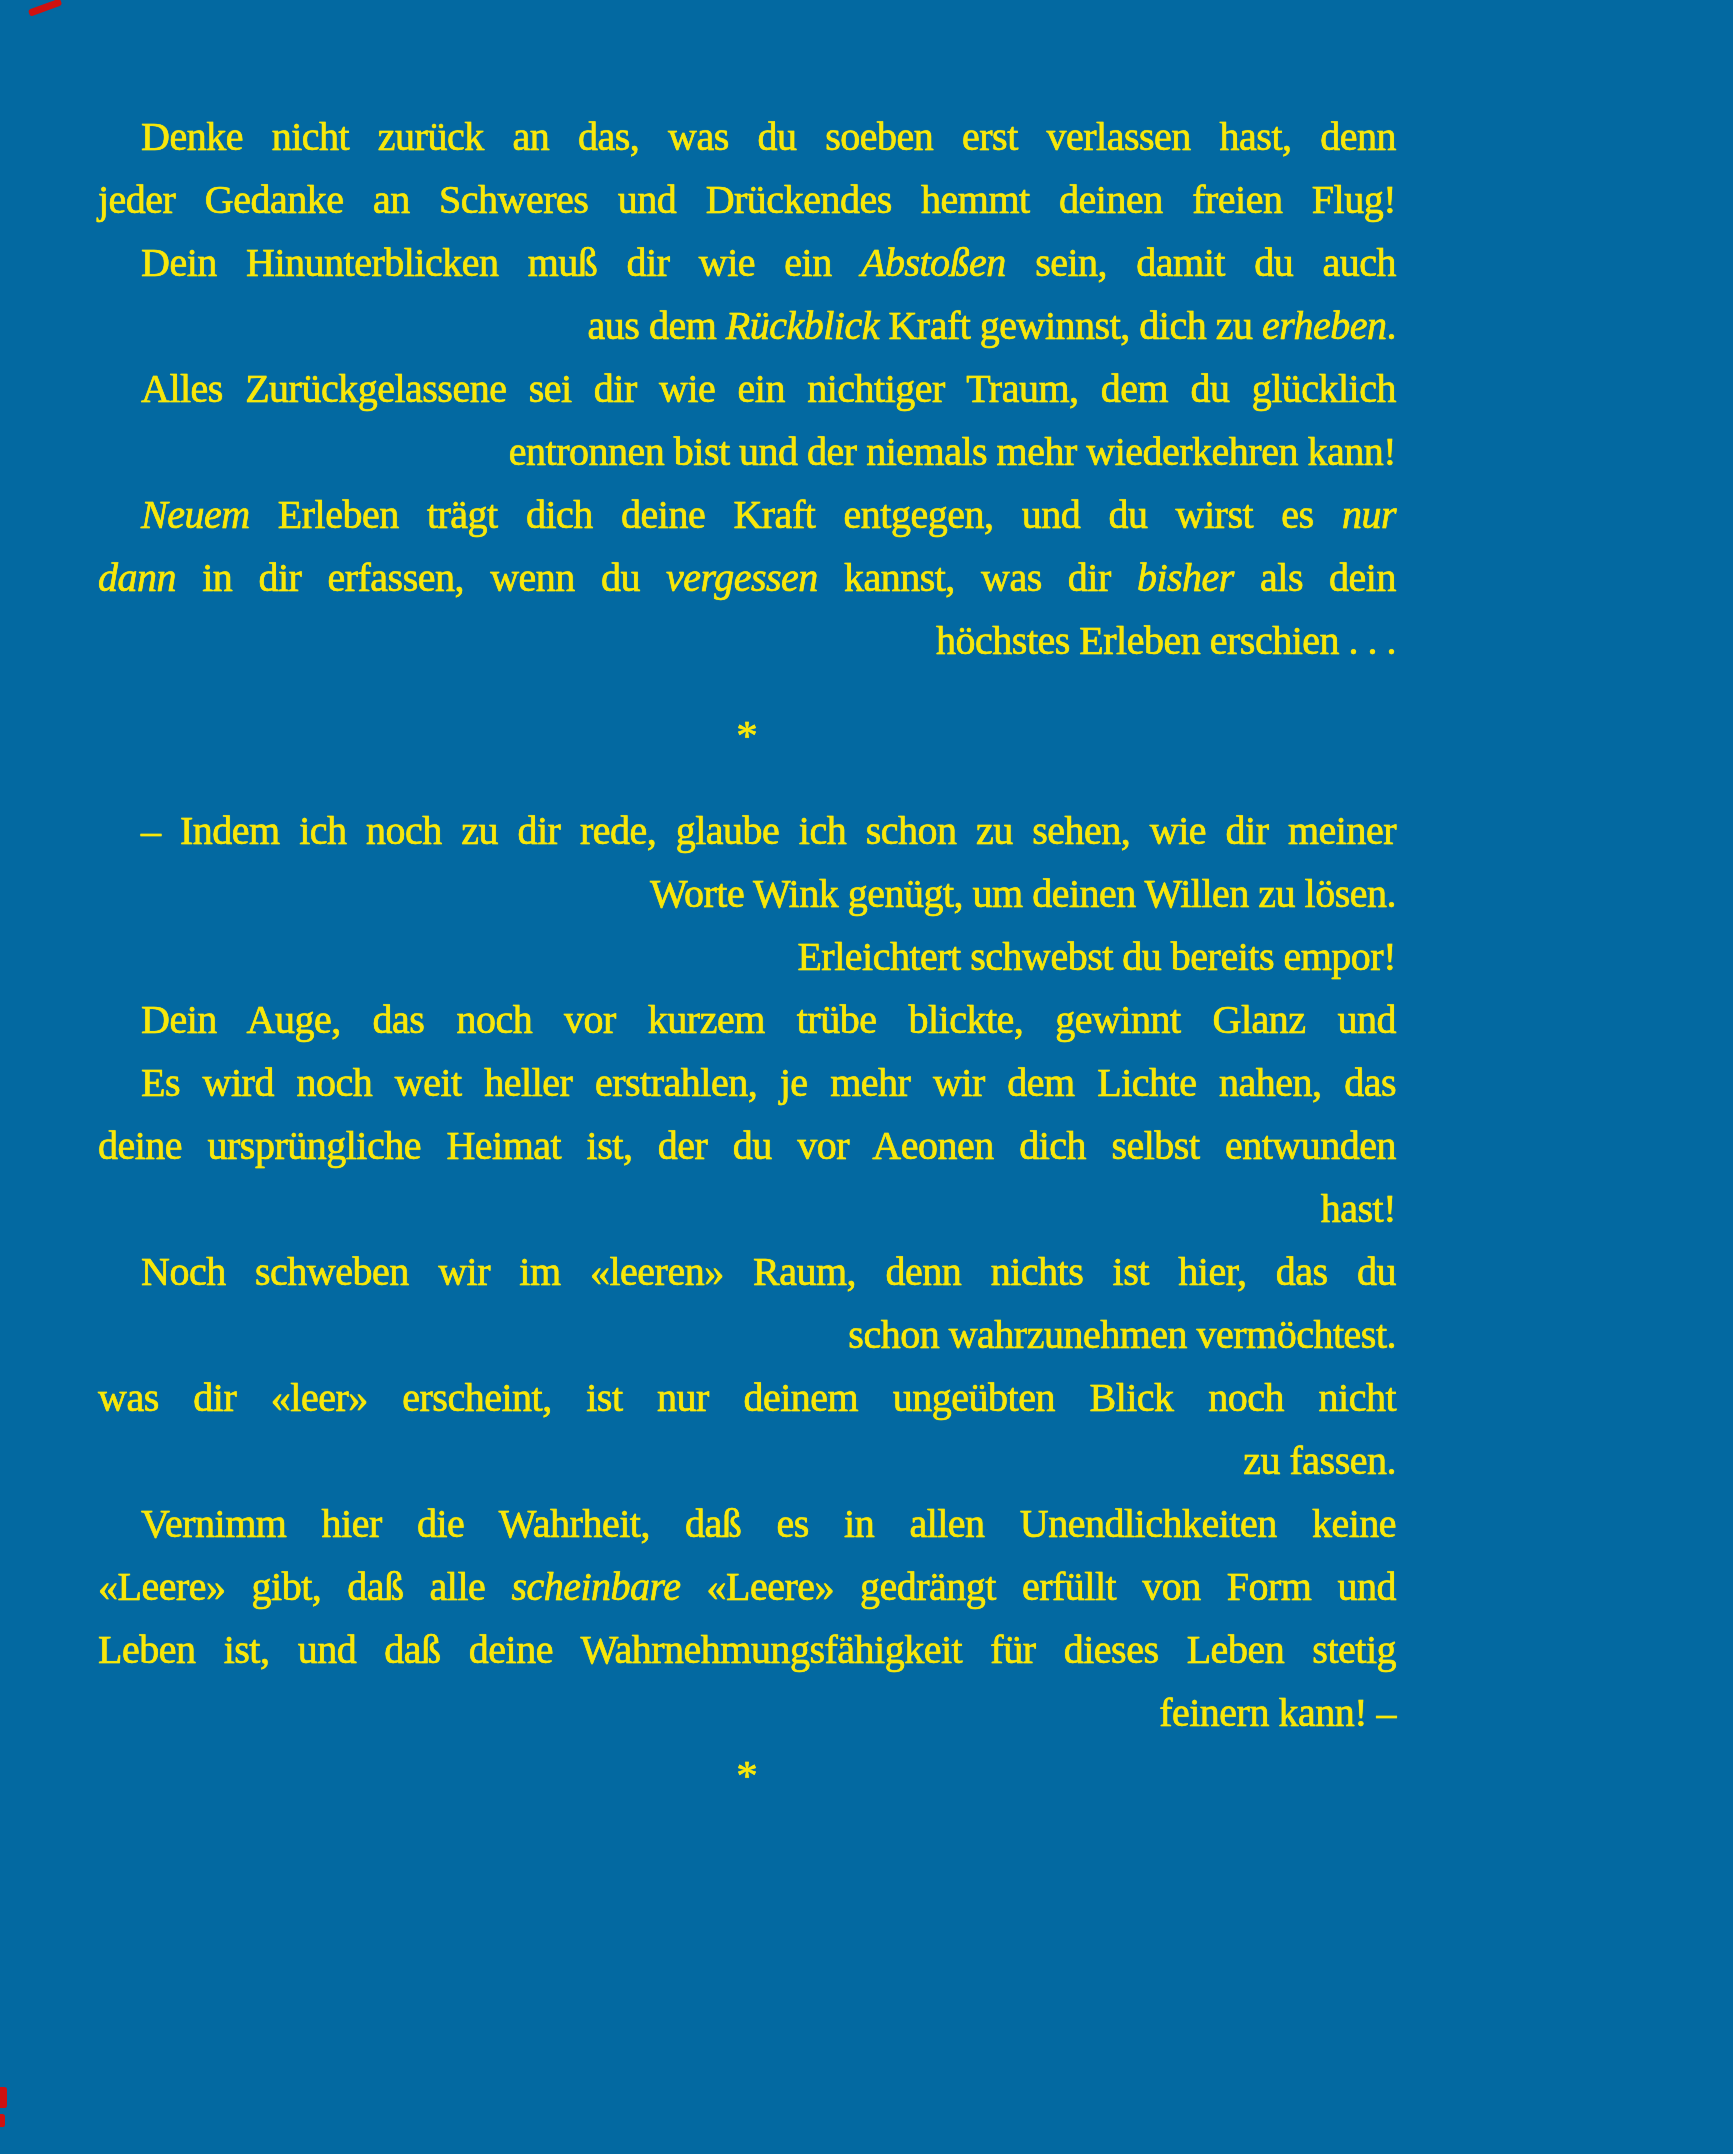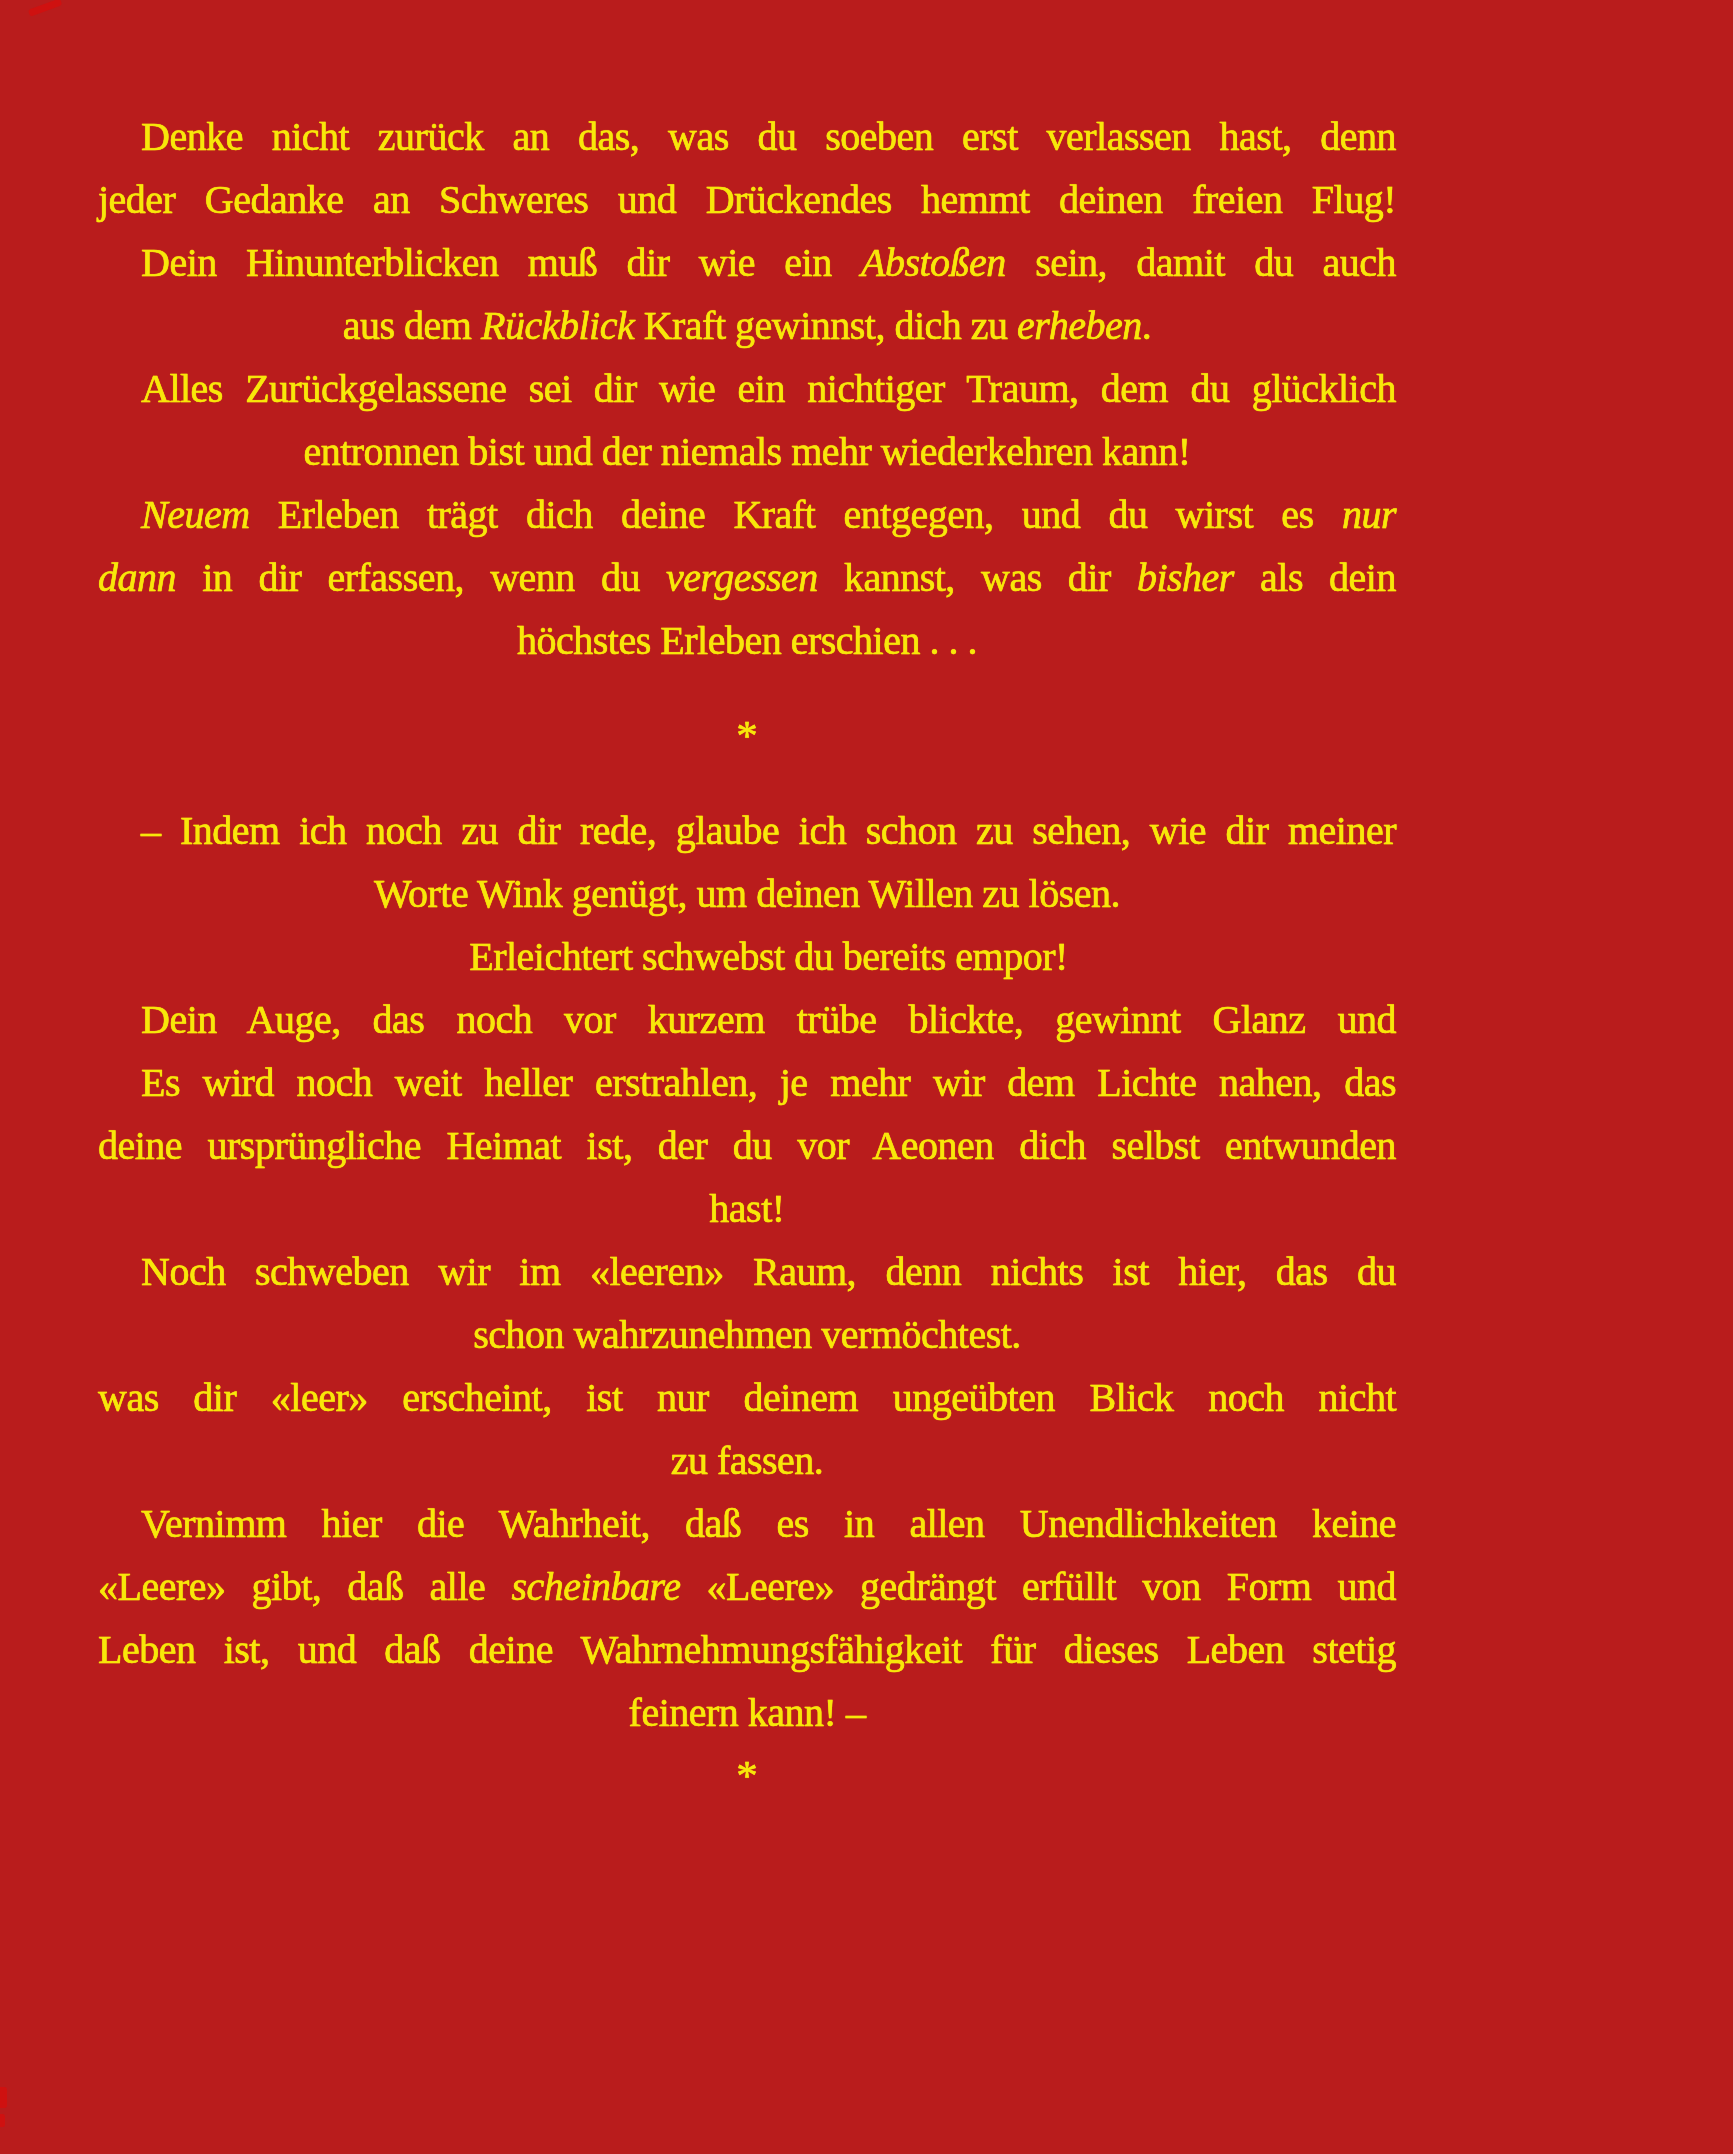--- a/index.html
+++ b/index.html
@@ -9,21 +9,21 @@
   }
   body {
     width: 1733px;
     height: 2155px;
     overflow: hidden;
   }
   .page {
     position: relative;
     width: 1733px;
     height: 2155px;
-    background: #b91c1c;
+    background: #0369a1;
     font-family: "Liberation Serif", "DejaVu Serif", serif;
     color: #f8e70a;
   }
   .text-block {
     position: absolute;
     left: 98px;
     top: 105px;
     width: 1298px;
   }
   .paragraph { margin: 0; }
@@ -31,21 +31,21 @@
     font-size: 40px;
     line-height: 63px;
     letter-spacing: -0.5px;
     -webkit-text-stroke: 0.5px currentColor;
     text-shadow: 0 0 0.9px currentColor;
   }
   .line.justify {
     text-align: justify;
     text-align-last: justify;
   }
-  .line.ragged { text-align: center; }
+  .line.ragged { text-align: right; }
   .line.first { text-indent: 43px; }
   .line em { font-style: italic; }
   .separator {
     display: flex;
     align-items: center;
     justify-content: center;
     font-size: 43px;
     -webkit-text-stroke: 0.5px currentColor;
     text-shadow: 0 0 0.9px currentColor;
   }

